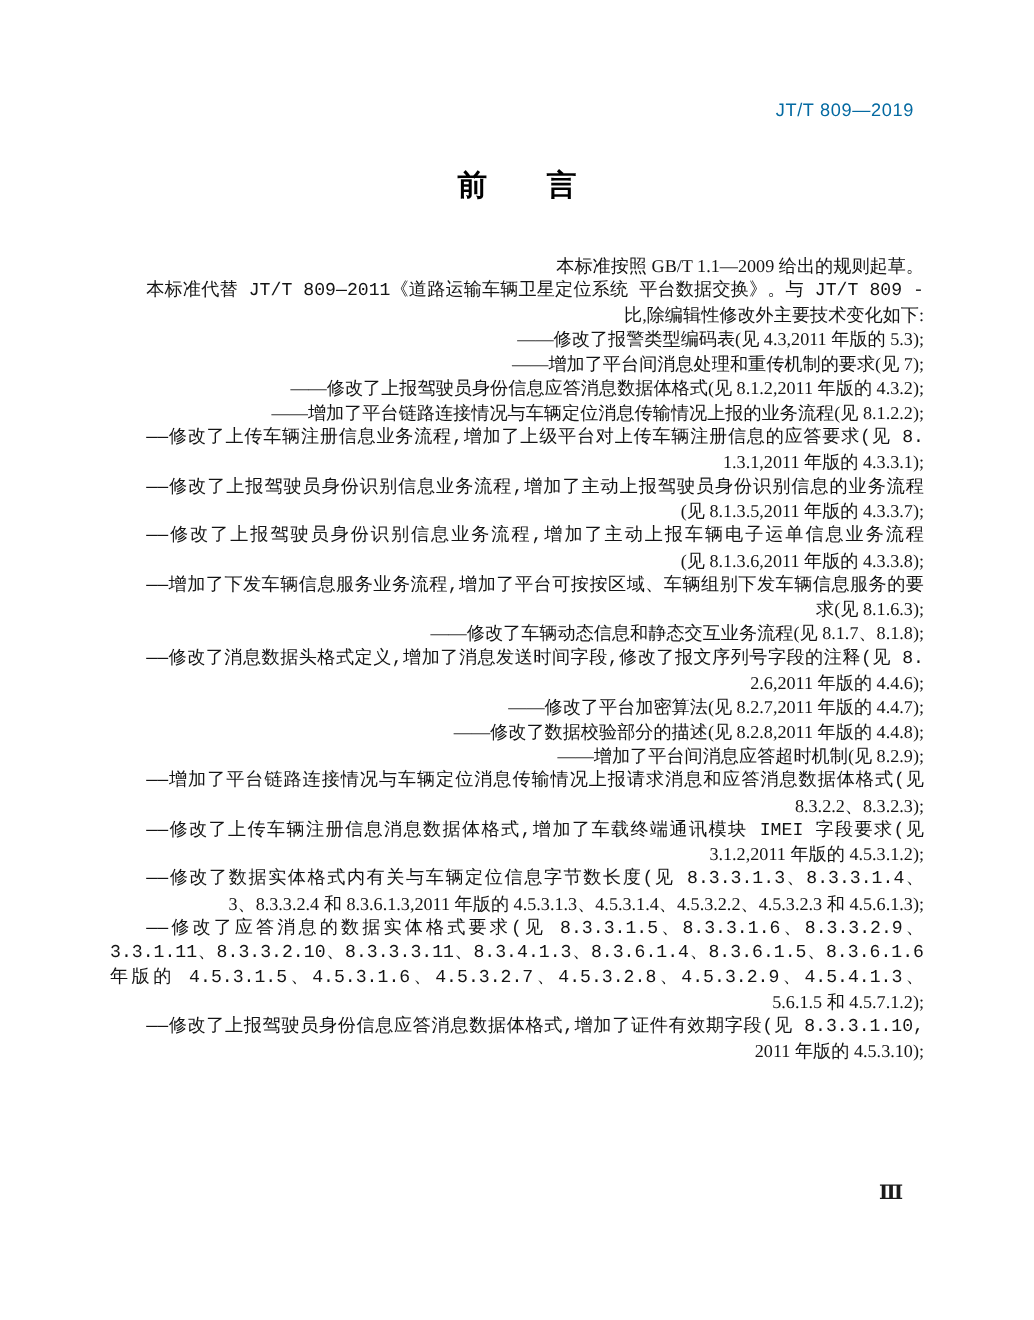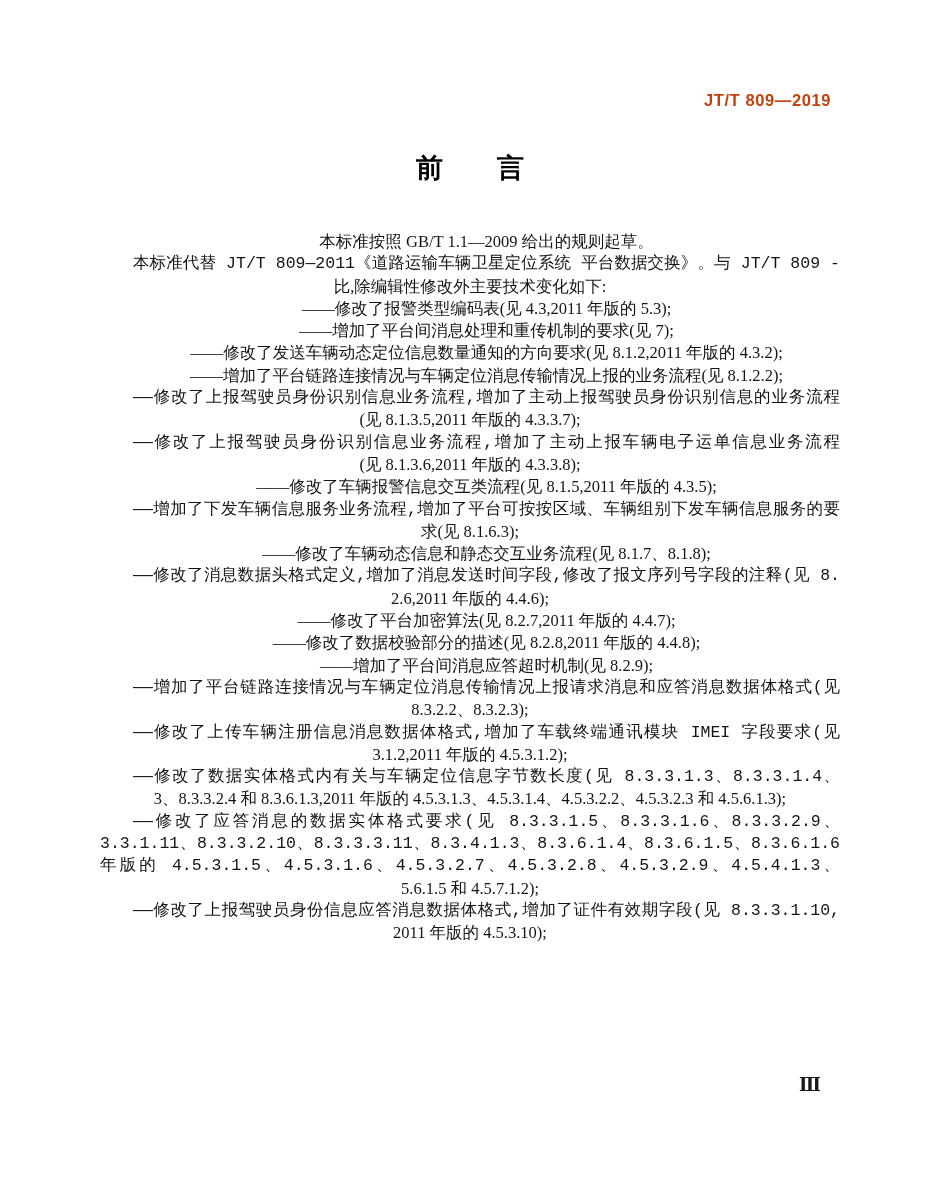--- a/index.html
+++ b/index.html
@@ -12,23 +12,23 @@
     overflow: hidden;
     font-family: "Liberation Serif", "DejaVu Serif", serif;
     color: #161616;
   }
   .doc-number {
     position: absolute;
     top: 91px;
     right: 109px;
     font-family: "Liberation Sans", sans-serif;
     font-size: 16.5px;
-    font-weight: 700;
+    font-weight: 400;
     letter-spacing: 0.6px;
-    color: #c2410c;
+    color: #0369a1;
     white-space: nowrap;
   }
   .title {
     position: absolute;
     top: 153px;
     left: 100px;
     width: 740px;
     display: flex;
     justify-content: center;
     gap: 54px;
@@ -44,21 +44,21 @@
     left: 100px;
     width: 740px;
     font-size: 16.5px;
     line-height: 22.3px;
     color: #141414;
   }
   .line {
     height: 22.3px;
     overflow: hidden;
     white-space: nowrap;
-    text-align: center;
+    text-align: right;
   }
   .line.indent { text-indent: 33px; }
   .line.justify {
     white-space: normal;
     text-align: justify;
     text-align-last: justify;
     font-family: Liberation Mono, monospace;
   }
   .page-number {
     position: absolute;
@@ -83,27 +83,28 @@
     <span>前</span>
     <span>言</span>
   </div>
 
   <div class="doc-body">
       <div class="line indent">本标准按照 GB/T 1.1—2009 给出的规则起草。</div>
       <div class="line indent justify">本标准代替 JT/T 809—2011《道路运输车辆卫星定位系统 平台数据交换》。与 JT/T 809 - 2011 相</div>
       <div class="line">比,除编辑性修改外主要技术变化如下:</div>
       <div class="line indent">——修改了报警类型编码表(见 4.3,2011 年版的 5.3);</div>
       <div class="line indent">——增加了平台间消息处理和重传机制的要求(见 7);</div>
-      <div class="line indent">——修改了发送车辆动态定位信息数量通知的方向要求(见 8.1.2,2011 年版的 4.3.2);</div>
+      <div class="line indent">——修改了上报驾驶员身份信息应答消息数据体格式(见 8.1.2,2011 年版的 4.3.2);</div>
       <div class="line indent">——增加了平台链路连接情况与车辆定位消息传输情况上报的业务流程(见 8.1.2.2);</div>
+      <div class="line indent justify">——修改了上传车辆注册信息业务流程,增加了上级平台对上传车辆注册信息的应答要求(见 8.</div>
+      <div class="line">1.3.1,2011 年版的 4.3.3.1);</div>
       <div class="line indent justify">——修改了上报驾驶员身份识别信息业务流程,增加了主动上报驾驶员身份识别信息的业务流程</div>
       <div class="line">(见 8.1.3.5,2011 年版的 4.3.3.7);</div>
       <div class="line indent justify">——修改了上报驾驶员身份识别信息业务流程,增加了主动上报车辆电子运单信息业务流程</div>
       <div class="line">(见 8.1.3.6,2011 年版的 4.3.3.8);</div>
-      <div class="line indent">——修改了车辆报警信息交互类流程(见 8.1.5,2011 年版的 4.3.5);</div>
       <div class="line indent justify">——增加了下发车辆信息服务业务流程,增加了平台可按按区域、车辆组别下发车辆信息服务的要</div>
       <div class="line">求(见 8.1.6.3);</div>
       <div class="line indent">——修改了车辆动态信息和静态交互业务流程(见 8.1.7、8.1.8);</div>
       <div class="line indent justify">——修改了消息数据头格式定义,增加了消息发送时间字段,修改了报文序列号字段的注释(见 8.</div>
       <div class="line">2.6,2011 年版的 4.4.6);</div>
       <div class="line indent">——修改了平台加密算法(见 8.2.7,2011 年版的 4.4.7);</div>
       <div class="line indent">——修改了数据校验部分的描述(见 8.2.8,2011 年版的 4.4.8);</div>
       <div class="line indent">——增加了平台间消息应答超时机制(见 8.2.9);</div>
       <div class="line indent justify">——增加了平台链路连接情况与车辆定位消息传输情况上报请求消息和应答消息数据体格式(见</div>
       <div class="line">8.3.2.2、8.3.2.3);</div>

